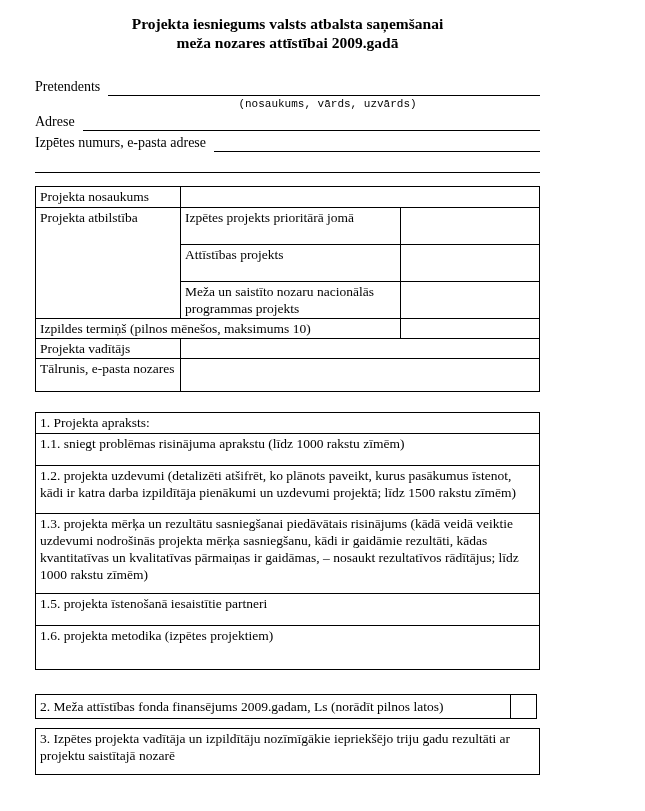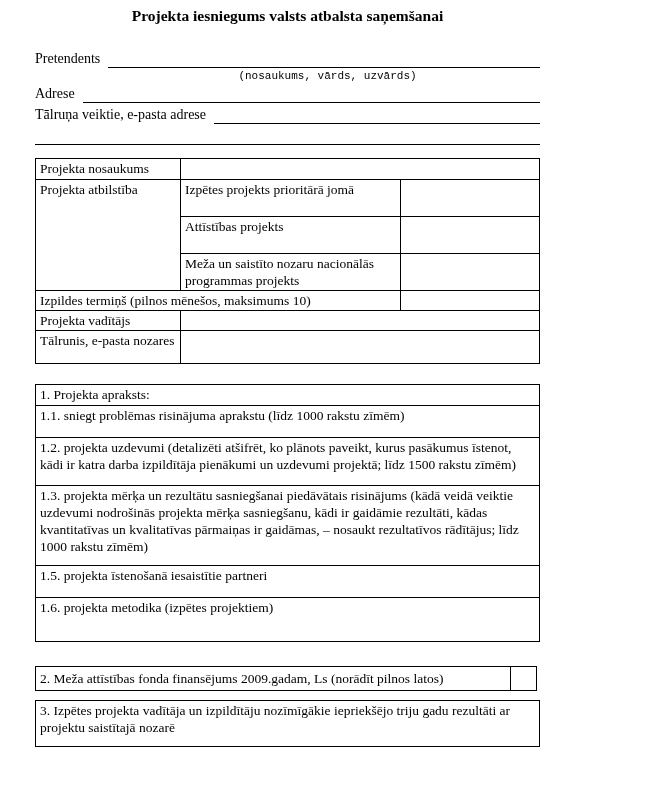--- a/index.html
+++ b/index.html
@@ -4,34 +4,34 @@
 <style>
   * { box-sizing: border-box; margin: 0; padding: 0; }
   html, body { background: #ffffff; }
   body {
     width: 645px; height: 811px;
     overflow: hidden;
     color: #000;
     font-family: "Liberation Serif", "DejaVu Serif", serif;
     font-size: 14px;
   }
-  .page { padding: 4px 35px 0 35px; width: 575px; }
+  .page { padding: 12px 35px 0 35px; width: 575px; }
 
   .title {
     text-align: center;
     font-weight: bold;
     font-size: 15.5px;
     line-height: 1.25;
     margin-top: 2px;
   }
 
   .fields { margin-top: 24px; }
   .field-row {
     display: flex;
-    align-items: center;
+    align-items: flex-end;
     margin-bottom: 2px;
     height: 19px;
   }
   .field-label { white-space: nowrap; padding-right: 8px; line-height: 18px; }
   .field-line {
     flex: 1;
     border-bottom: 1px solid #000;
     height: 18px;
   }
   .hint-row {
@@ -76,36 +76,37 @@
   .t4 { margin-top: 9px; border-radius: 7px; }
   .t4 td { padding-bottom: 10px; }
 </style>
 </head>
 <body>
 
 <div class="page">
 
   <div class="title">
     <div>Projekta iesniegums valsts atbalsta saņemšanai</div>
+    <div>meža nozares attīstībai 2009.gadā</div>
   </div>
 
   <div class="fields">
     <div class="field-row">
       <span class="field-label">Pretendents</span>
       <span class="field-line"></span>
     </div>
     <div class="hint-row">(nosaukums, vārds, uzvārds)</div>
 
     <div class="field-row">
       <span class="field-label">Adrese</span>
       <span class="field-line"></span>
     </div>
 
     <div class="field-row">
-      <span class="field-label">Tālruņa veiktie, e-pasta adrese</span>
+      <span class="field-label">Izpētes numurs, e-pasta adrese</span>
       <span class="field-line"></span>
     </div>
 
     <div class="field-row">
       <span class="field-line"></span>
     </div>
   </div>
 
   <table class="t1">
     <colgroup>

